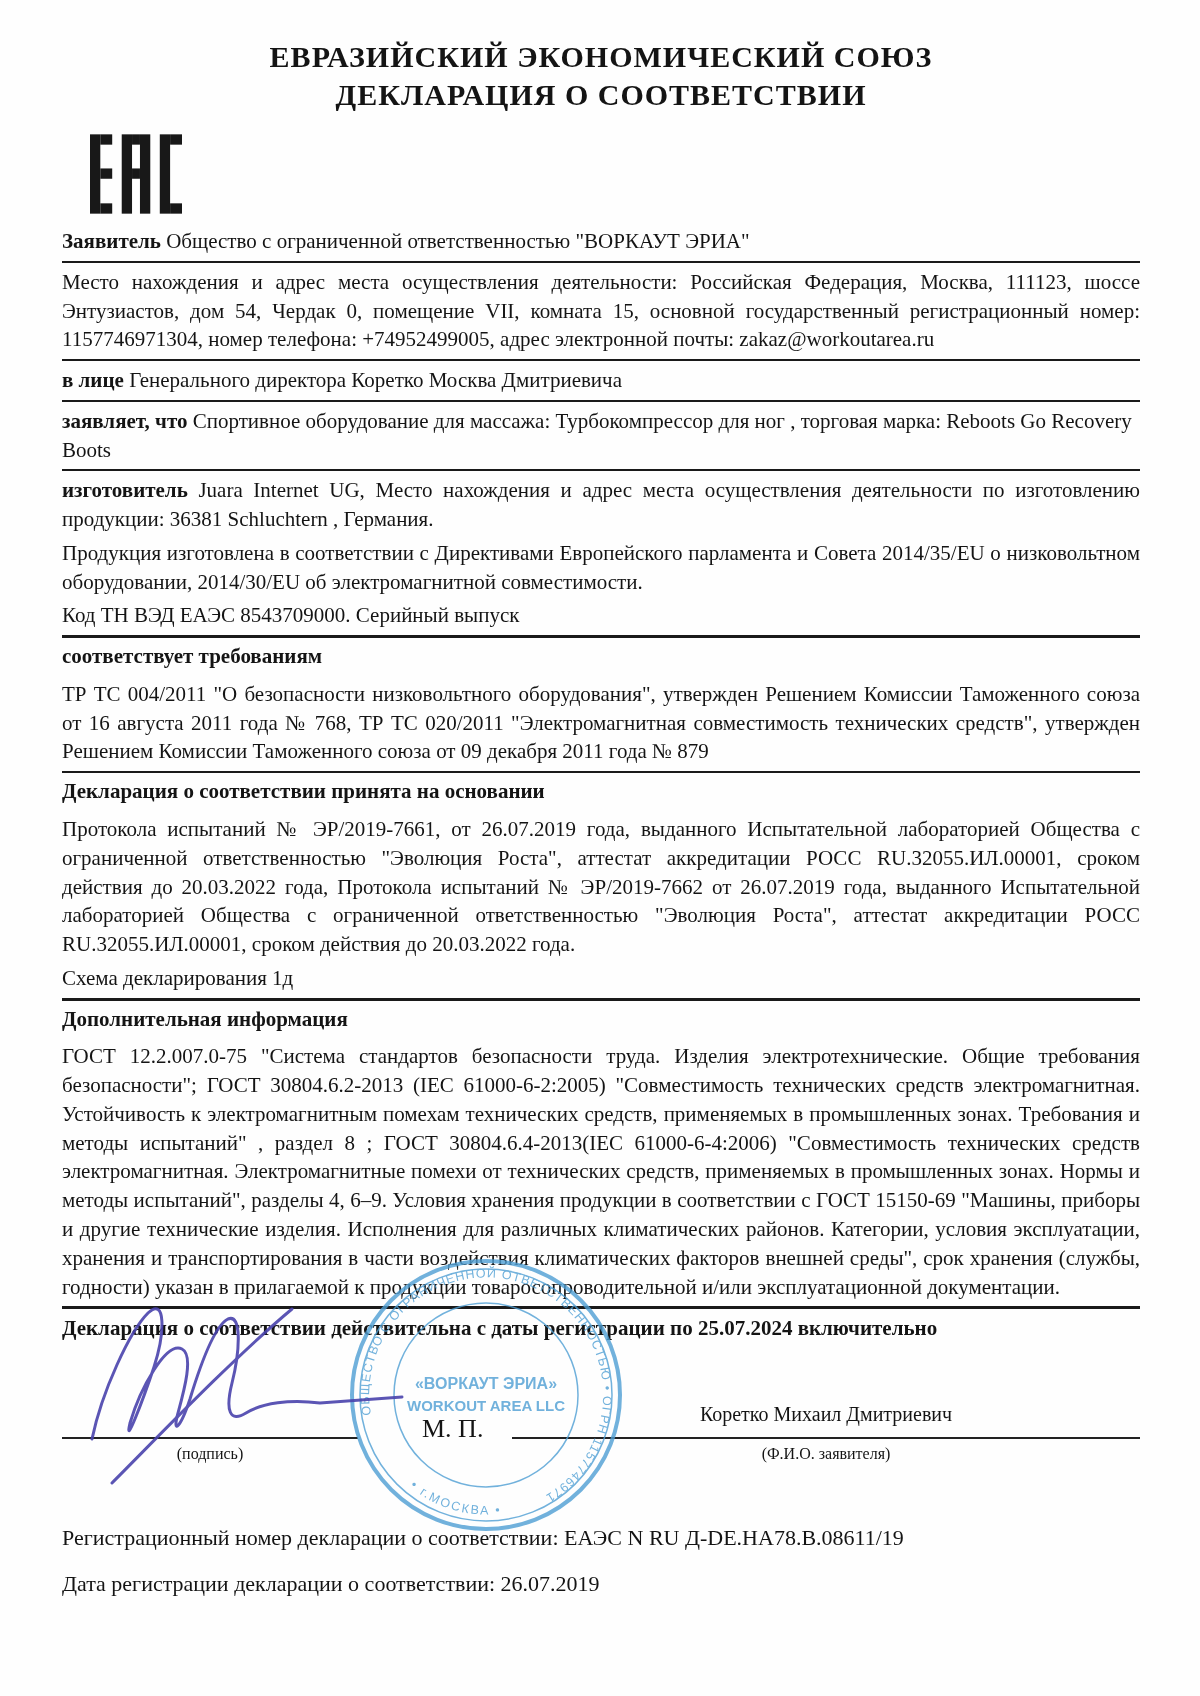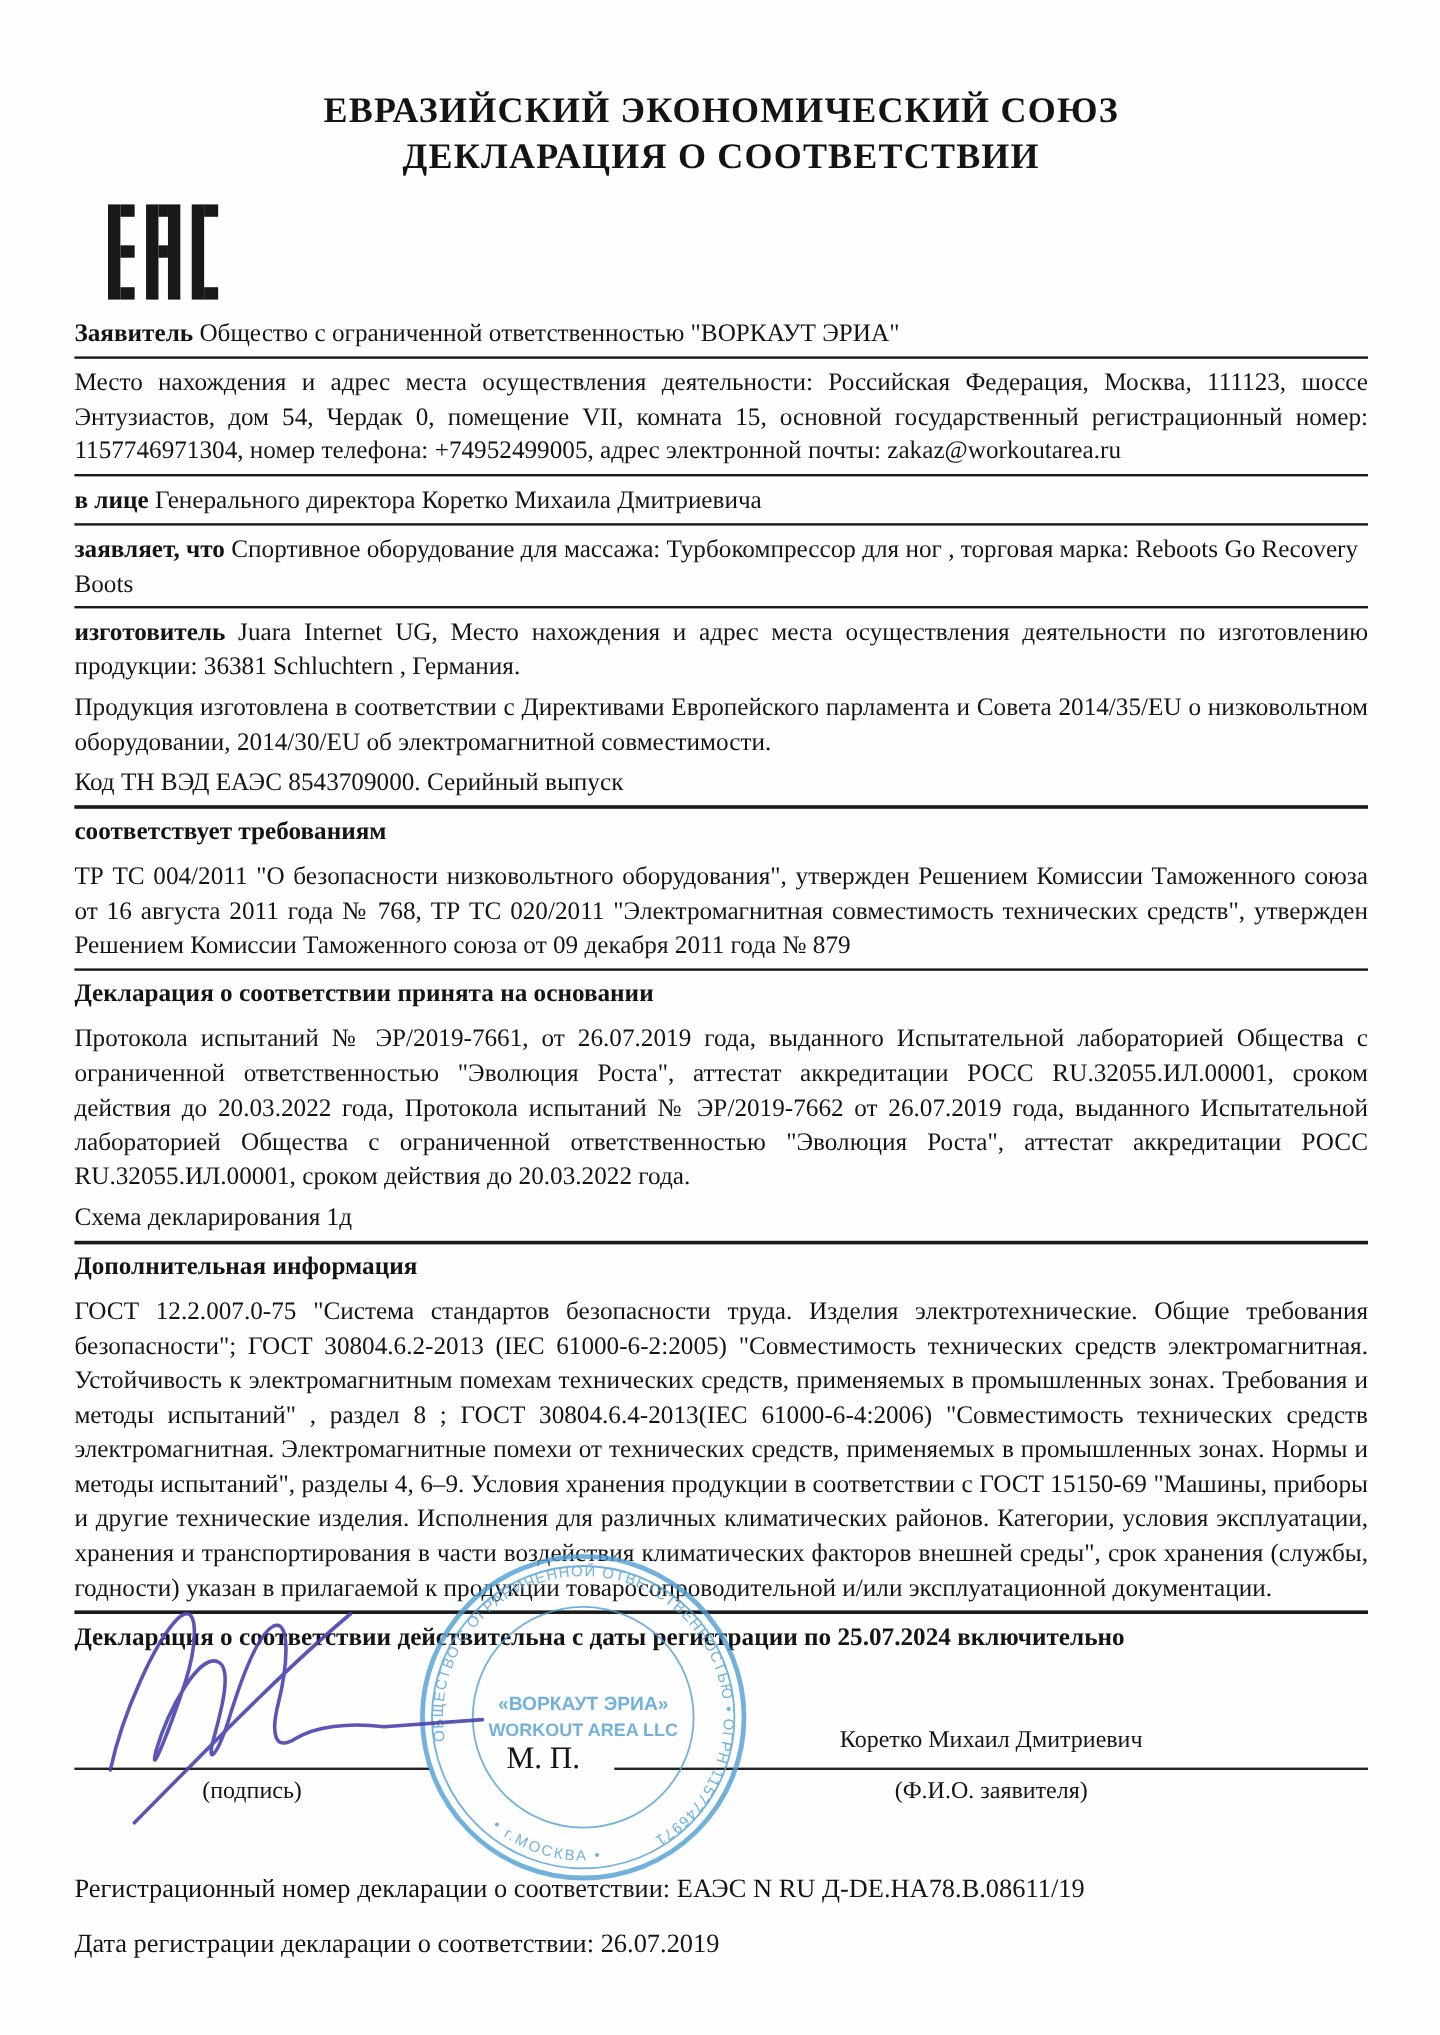--- a/index.html
+++ b/index.html
@@ -2,40 +2,40 @@
 <html lang="ru"><head>
 <meta charset="utf-8">
 <style>
   html,body{margin:0;padding:0;background:#ffffff;}
   .page{
     position:relative;
     width:1200px;height:1696px;
     margin:0 auto;
     background:#fefefe;
     box-sizing:border-box;
-    padding:74px 60px 0 62px;
+    padding:38px 60px 0 62px;
     overflow:hidden;
     font-family:"Liberation Serif","DejaVu Serif",serif;
     color:#141414;
     font-size:21px;
     line-height:1.37;
   }
   .titles{text-align:center;font-weight:bold;font-size:30px;line-height:1.25;letter-spacing:1px;}
   .eac-logo{margin:13px 0 2px 28px;display:block;}
   .row{margin:5px 0;}
   .lbl{font-weight:bold;}
   .jus{text-align:justify;}
   .rule{border:0;border-top:2px solid #1a1a1a;margin:3px 0 4px 0;}
   .rule.thick{border-top-width:3px;margin:4px 0 4px 0;}
   .h{font-weight:bold;margin:3px 0 9px 0;}
   .sig-block{position:relative;height:142px;margin-top:6px;}
   .sig-line{position:absolute;border-top:2px solid #222;height:0;}
   .sig-line.left{left:0;top:88px;width:296px;}
   .sig-line.right{left:450px;top:88px;right:0;}
-  .sig-caption{position:absolute;font-size:20px;text-align:center;}
+  .sig-caption{position:absolute;font-size:16px;text-align:center;}
   .sig-caption.pod{left:0;width:296px;top:94px;}
   .sig-caption.fio{left:450px;right:0;top:94px;}
   .fio-name{position:absolute;left:450px;right:0;top:52px;text-align:center;font-size:20px;}
   .mp{position:absolute;left:360px;top:62px;font-size:26px;}
   .signature-svg{position:absolute;left:18px;top:-78px;z-index:3;pointer-events:none;}
   .stamp-svg{position:absolute;left:278px;top:-100px;z-index:2;opacity:.8;pointer-events:none;}
   .reg-row{font-weight:normal;font-size:22px;margin-top:32px;}
   .reg-row.date{margin-top:16px;}
 </style>
 </head>
@@ -68,21 +68,21 @@
     <span class="lbl">Заявитель</span>
     <span>Общество с ограниченной ответственностью "ВОРКАУТ ЭРИА"</span>
   </div>
   <div class="rule"></div>
 
   <div class="row jus">Место нахождения и адрес места осуществления деятельности: Российская Федерация, Москва, 111123, шоссе Энтузиастов, дом 54, Чердак 0, помещение VII, комната 15, основной государственный регистрационный номер: 1157746971304, номер телефона: +74952499005, адрес электронной почты: zakaz@workoutarea.ru</div>
   <div class="rule"></div>
 
   <div class="row">
     <span class="lbl">в лице</span>
-    <span>Генерального директора Коретко Михаила Дмитриевича</span>
+    <span>Генерального директора Коретко Москва Дмитриевича</span>
   </div>
   <div class="rule"></div>
 
   <div class="row">
     <span class="lbl">заявляет, что</span>
     <span>Спортивное оборудование для массажа: Турбокомпрессор для ног , торговая марка: Reboots Go Recovery Boots</span>
   </div>
   <div class="rule"></div>
 
   <div class="row jus">

